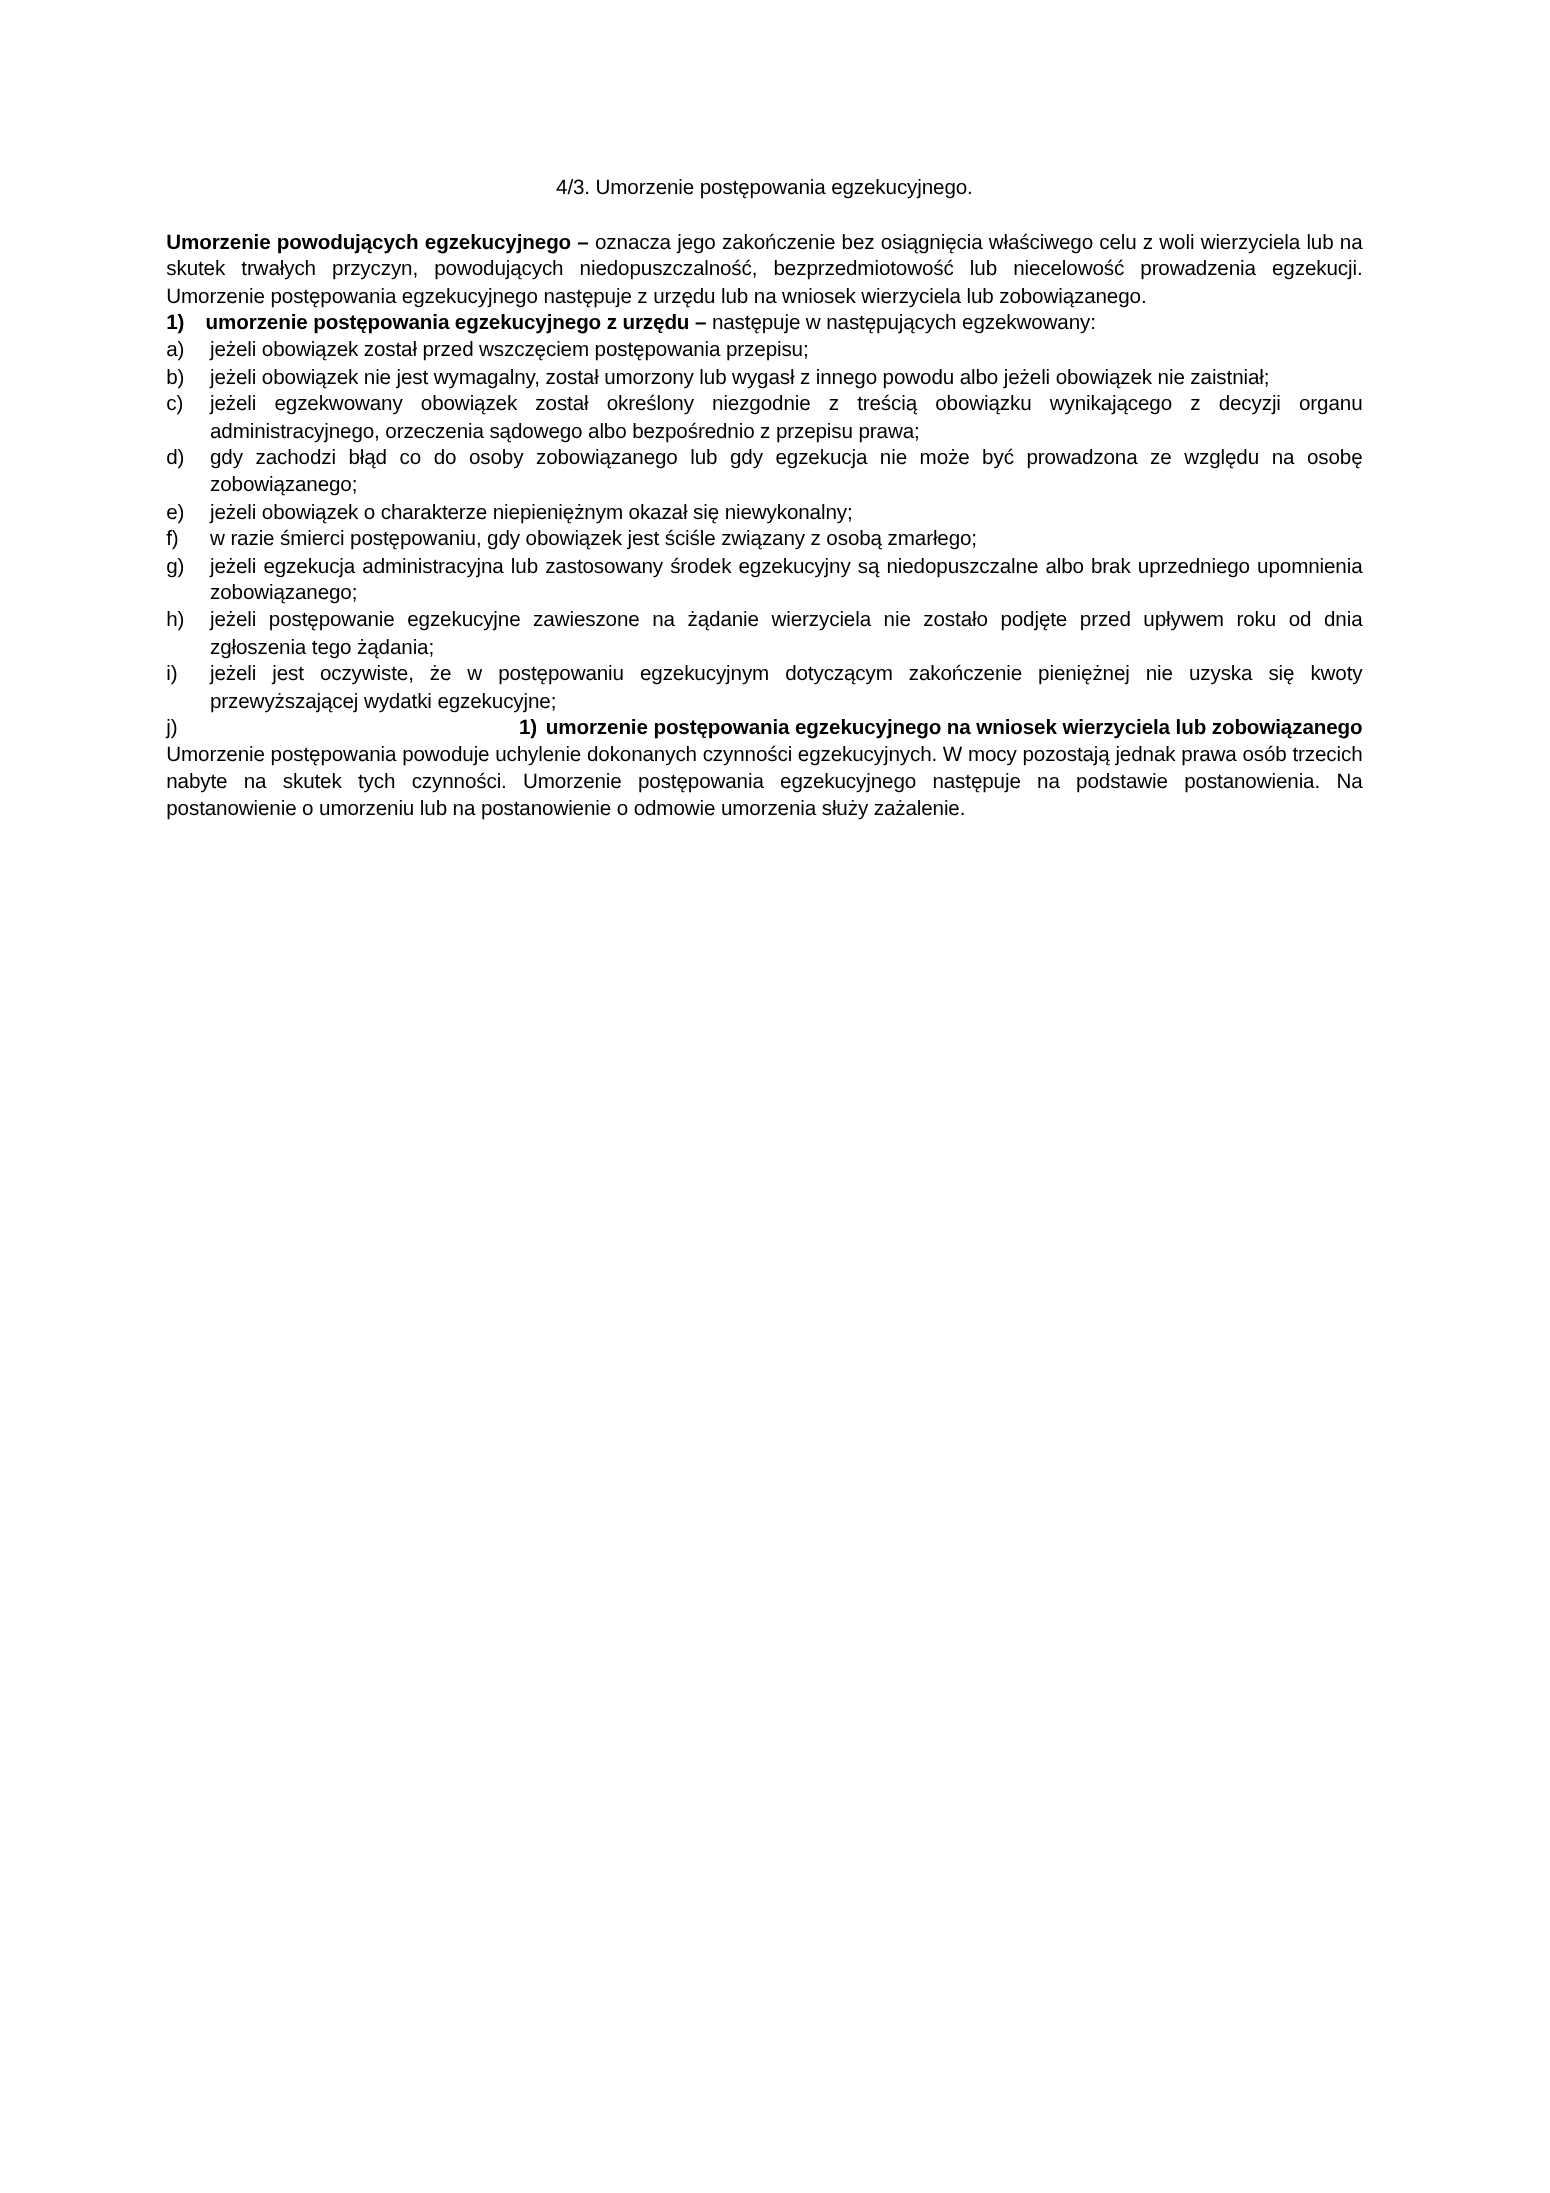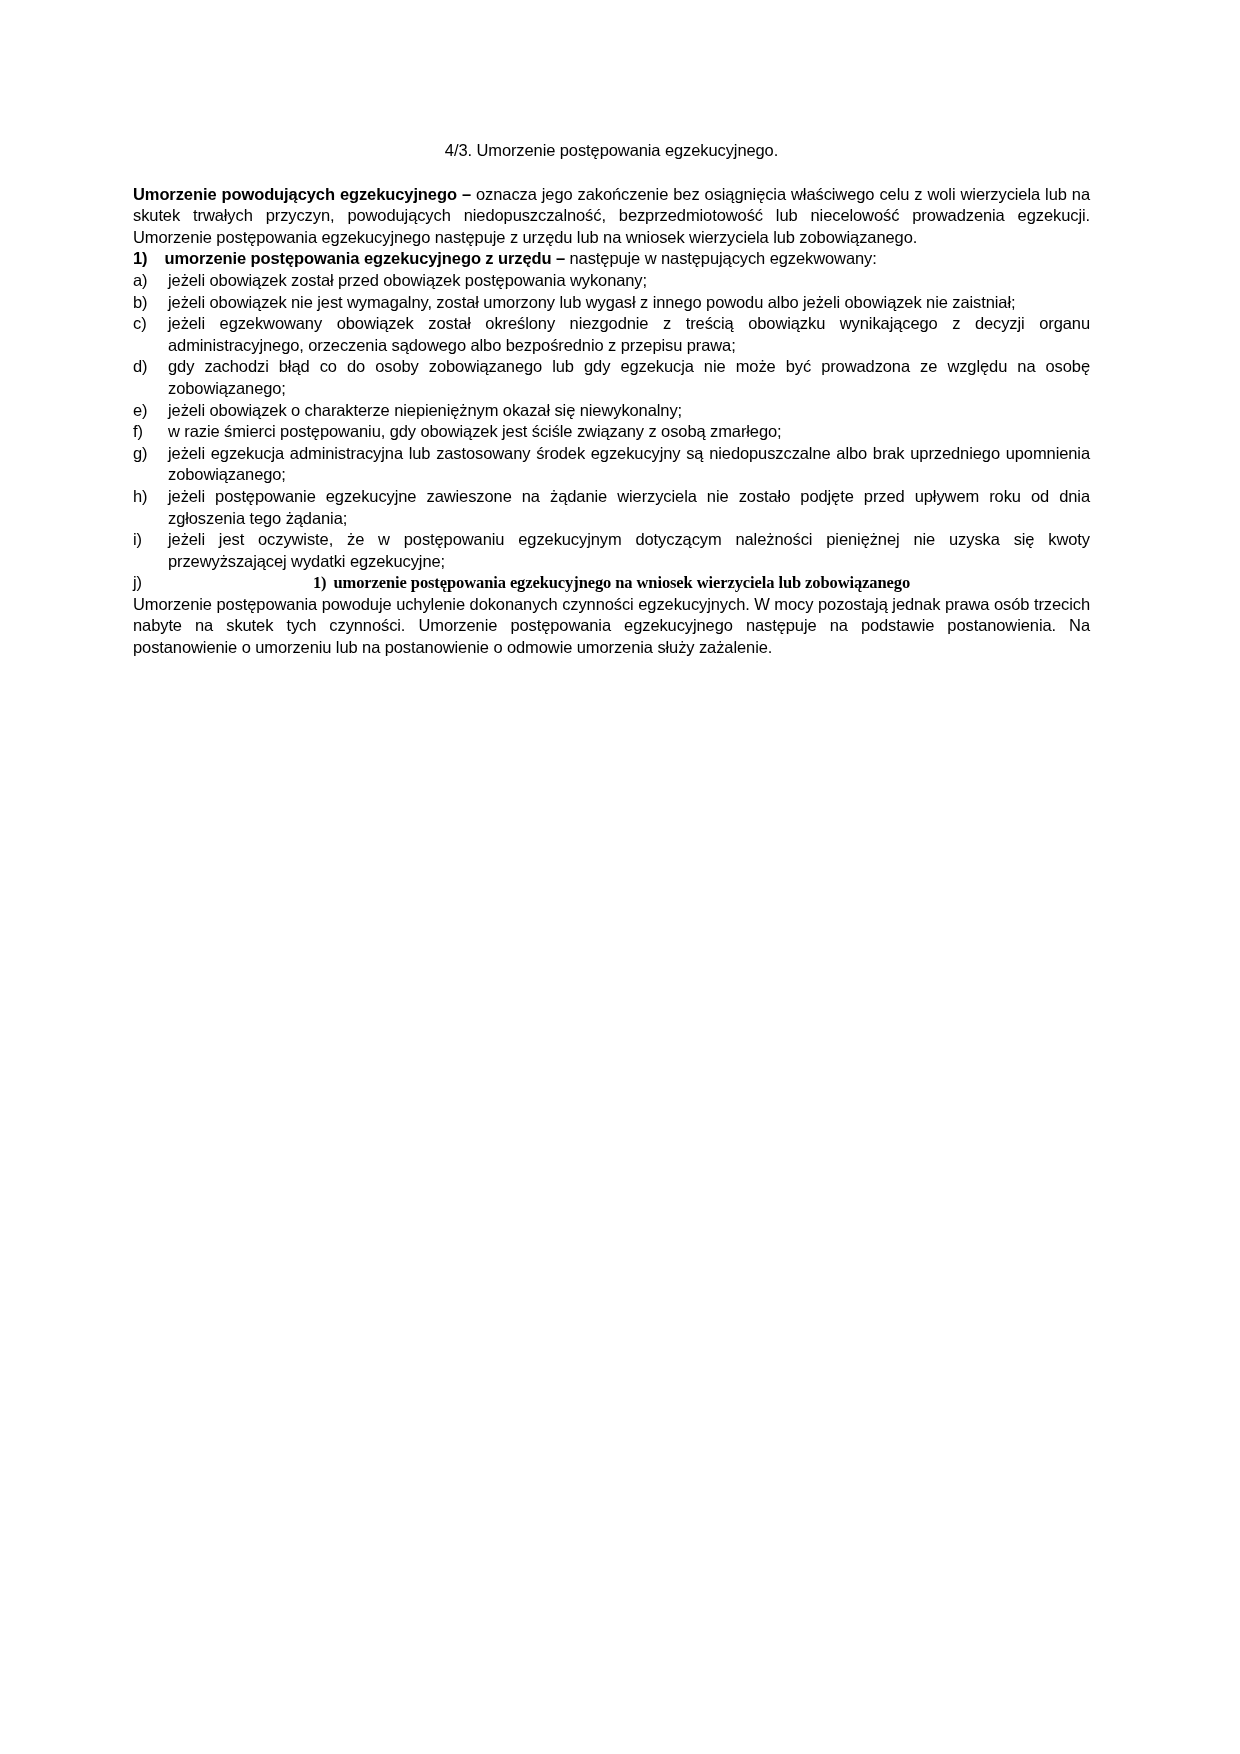--- a/index.html
+++ b/index.html
@@ -44,55 +44,54 @@
     margin: 0;
   }
   .li-marker {
     position: absolute;
     left: 0;
     top: 0;
   }
   .point2-line {
     margin: 0;
     font-weight: bold;
-    text-align: center;
-    font-family: Liberation Serif, serif;
+    text-align: right;
   }
   .point2-marker { margin-right: 7px; }
 </style>
 </head>
 <body>
 
 <div class="doc">
 
   <p class="title">4/3. Umorzenie postępowania egzekucyjnego.</p>
 
   <p class="para"><b>Umorzenie powodujących egzekucyjnego –</b> <span>oznacza jego zakończenie bez osiągnięcia właściwego celu z woli wierzyciela lub na skutek trwałych przyczyn, powodujących niedopuszczalność, bezprzedmiotowość lub niecelowość prowadzenia egzekucji. Umorzenie postępowania egzekucyjnego następuje z urzędu lub na wniosek wierzyciela lub zobowiązanego.</span></p>
 
   <p class="para"><span class="p1-marker">1)</span><b>umorzenie postępowania egzekucyjnego z urzędu –</b> <span>następuje w następujących egzekwowany:</span></p>
 
   <div class="list">
 
-    <div class="li"><span class="li-marker">a)</span><span>jeżeli obowiązek został przed obowiązek postępowania wykonany;</span></div>
+    <div class="li"><span class="li-marker">a)</span><span>jeżeli obowiązek został przed wszczęciem postępowania przepisu;</span></div>
 
     <div class="li"><span class="li-marker">b)</span><span>jeżeli obowiązek nie jest wymagalny, został umorzony lub wygasł z innego powodu albo jeżeli obowiązek nie zaistniał;</span></div>
 
     <div class="li"><span class="li-marker">c)</span><span>jeżeli egzekwowany obowiązek został określony niezgodnie z treścią obowiązku wynikającego z decyzji organu administracyjnego, orzeczenia sądowego albo bezpośrednio z przepisu prawa;</span></div>
 
     <div class="li"><span class="li-marker">d)</span><span>gdy zachodzi błąd co do osoby zobowiązanego lub gdy egzekucja nie może być prowadzona ze względu na osobę zobowiązanego;</span></div>
 
     <div class="li"><span class="li-marker">e)</span><span>jeżeli obowiązek o charakterze niepieniężnym okazał się niewykonalny;</span></div>
 
     <div class="li"><span class="li-marker">f)</span><span>w razie śmierci postępowaniu, gdy obowiązek jest ściśle związany z osobą zmarłego;</span></div>
 
     <div class="li"><span class="li-marker">g)</span><span>jeżeli egzekucja administracyjna lub zastosowany środek egzekucyjny są niedopuszczalne albo brak uprzedniego upomnienia zobowiązanego;</span></div>
 
     <div class="li"><span class="li-marker">h)</span><span>jeżeli postępowanie egzekucyjne zawieszone na żądanie wierzyciela nie zostało podjęte przed upływem roku od dnia zgłoszenia tego żądania;</span></div>
 
-    <div class="li"><span class="li-marker">i)</span><span>jeżeli jest oczywiste, że w postępowaniu egzekucyjnym dotyczącym należności pieniężnej nie uzyska się kwoty przewyższającej wydatki egzekucyjne;</span></div>
+    <div class="li"><span class="li-marker">i)</span><span>jeżeli jest oczywiste, że w postępowaniu egzekucyjnym dotyczącym zakończenie pieniężnej nie uzyska się kwoty przewyższającej wydatki egzekucyjne;</span></div>
 
     <div class="li"><span class="li-marker">j)</span></div>
 
   </div>
 
   <p class="point2-line"><span class="point2-marker">1)</span><span>umorzenie postępowania egzekucyjnego na wniosek wierzyciela lub zobowiązanego</span></p>
 
   <p class="para">Umorzenie postępowania powoduje uchylenie dokonanych czynności egzekucyjnych. W mocy pozostają jednak prawa osób trzecich nabyte na skutek tych czynności. Umorzenie postępowania egzekucyjnego następuje na podstawie postanowienia. Na postanowienie o umorzeniu lub na postanowienie o odmowie umorzenia służy zażalenie.</p>
 
 </div>

